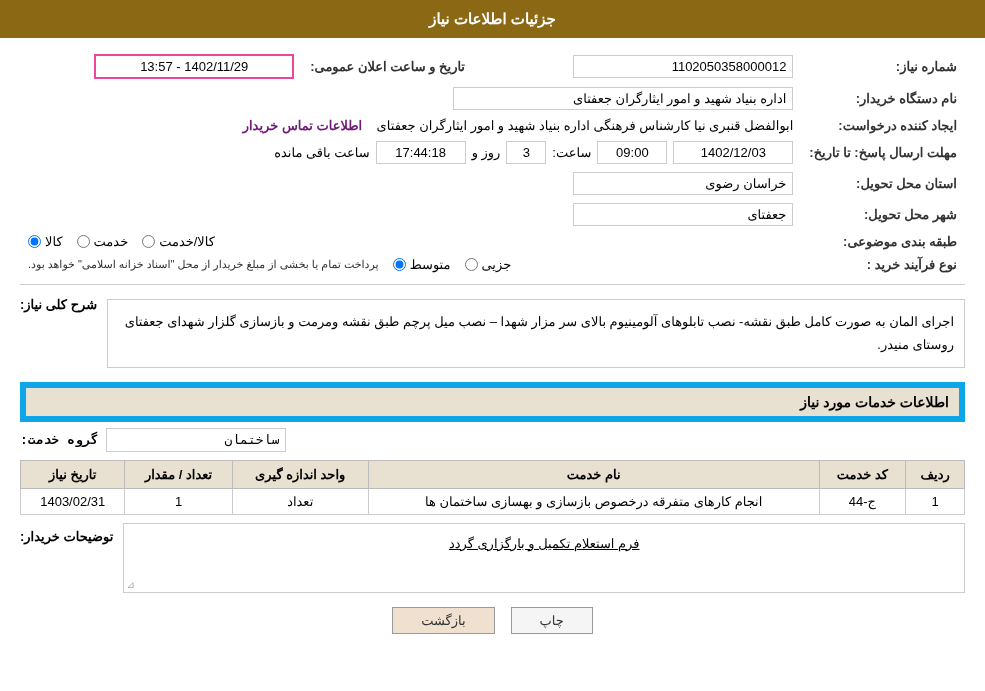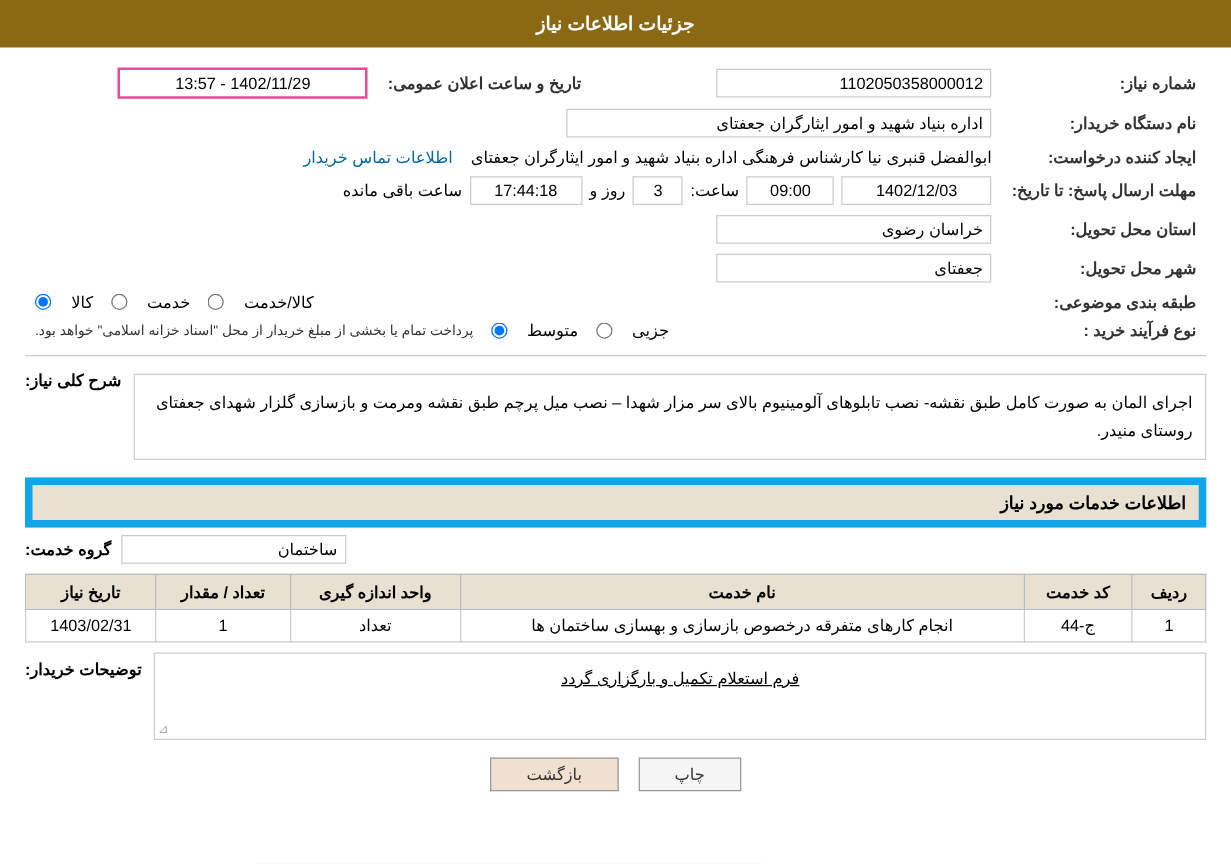--- a/index.html
+++ b/index.html
@@ -59,39 +59,40 @@
     }
     .date-box {
       border: 2px solid #ec4899;
       background: #fff;
       padding: 3px 8px;
       display: inline-block;
       width: 200px;
       text-align: center;
     }
     .link-blue {
-      color: #0369a1;
+      color: #701a75;
       text-decoration: none;
+      font-weight: bold;
     }
     .row-flex {
       display: flex;
       align-items: center;
       gap: 6px;
       flex-direction: row-reverse;
     }
     .radio-group {
       display: flex;
       gap: 14px;
       flex-direction: row-reverse;
       align-items: center;
     }
     .radio-item {
       display: flex;
       align-items: center;
-      gap: 16px;
+      gap: 4px;
     }
     .section-title {
       background: #e8e0d0;
       border: 6px solid #0ea5e9;
       padding: 6px 10px;
       font-weight: bold;
       font-size: 14px;
       margin: 8px 0 6px 0;
       text-align: right;
     }
@@ -146,20 +147,21 @@
       border: none;
       border-top: 1px solid #ccc;
       margin: 6px 0;
     }
     .group-service-row {
       display: flex;
       align-items: center;
       gap: 8px;
       flex-direction: row-reverse;
       margin: 4px 0;
+      font-family: Liberation Mono, monospace;
     }
   </style>
 </head>
 <body>
 
 <div class="page-wrapper">
   <div class="header-bar">جزئیات اطلاعات نیاز</div>
 
   <div class="content-area">
     <table class="info-table">

